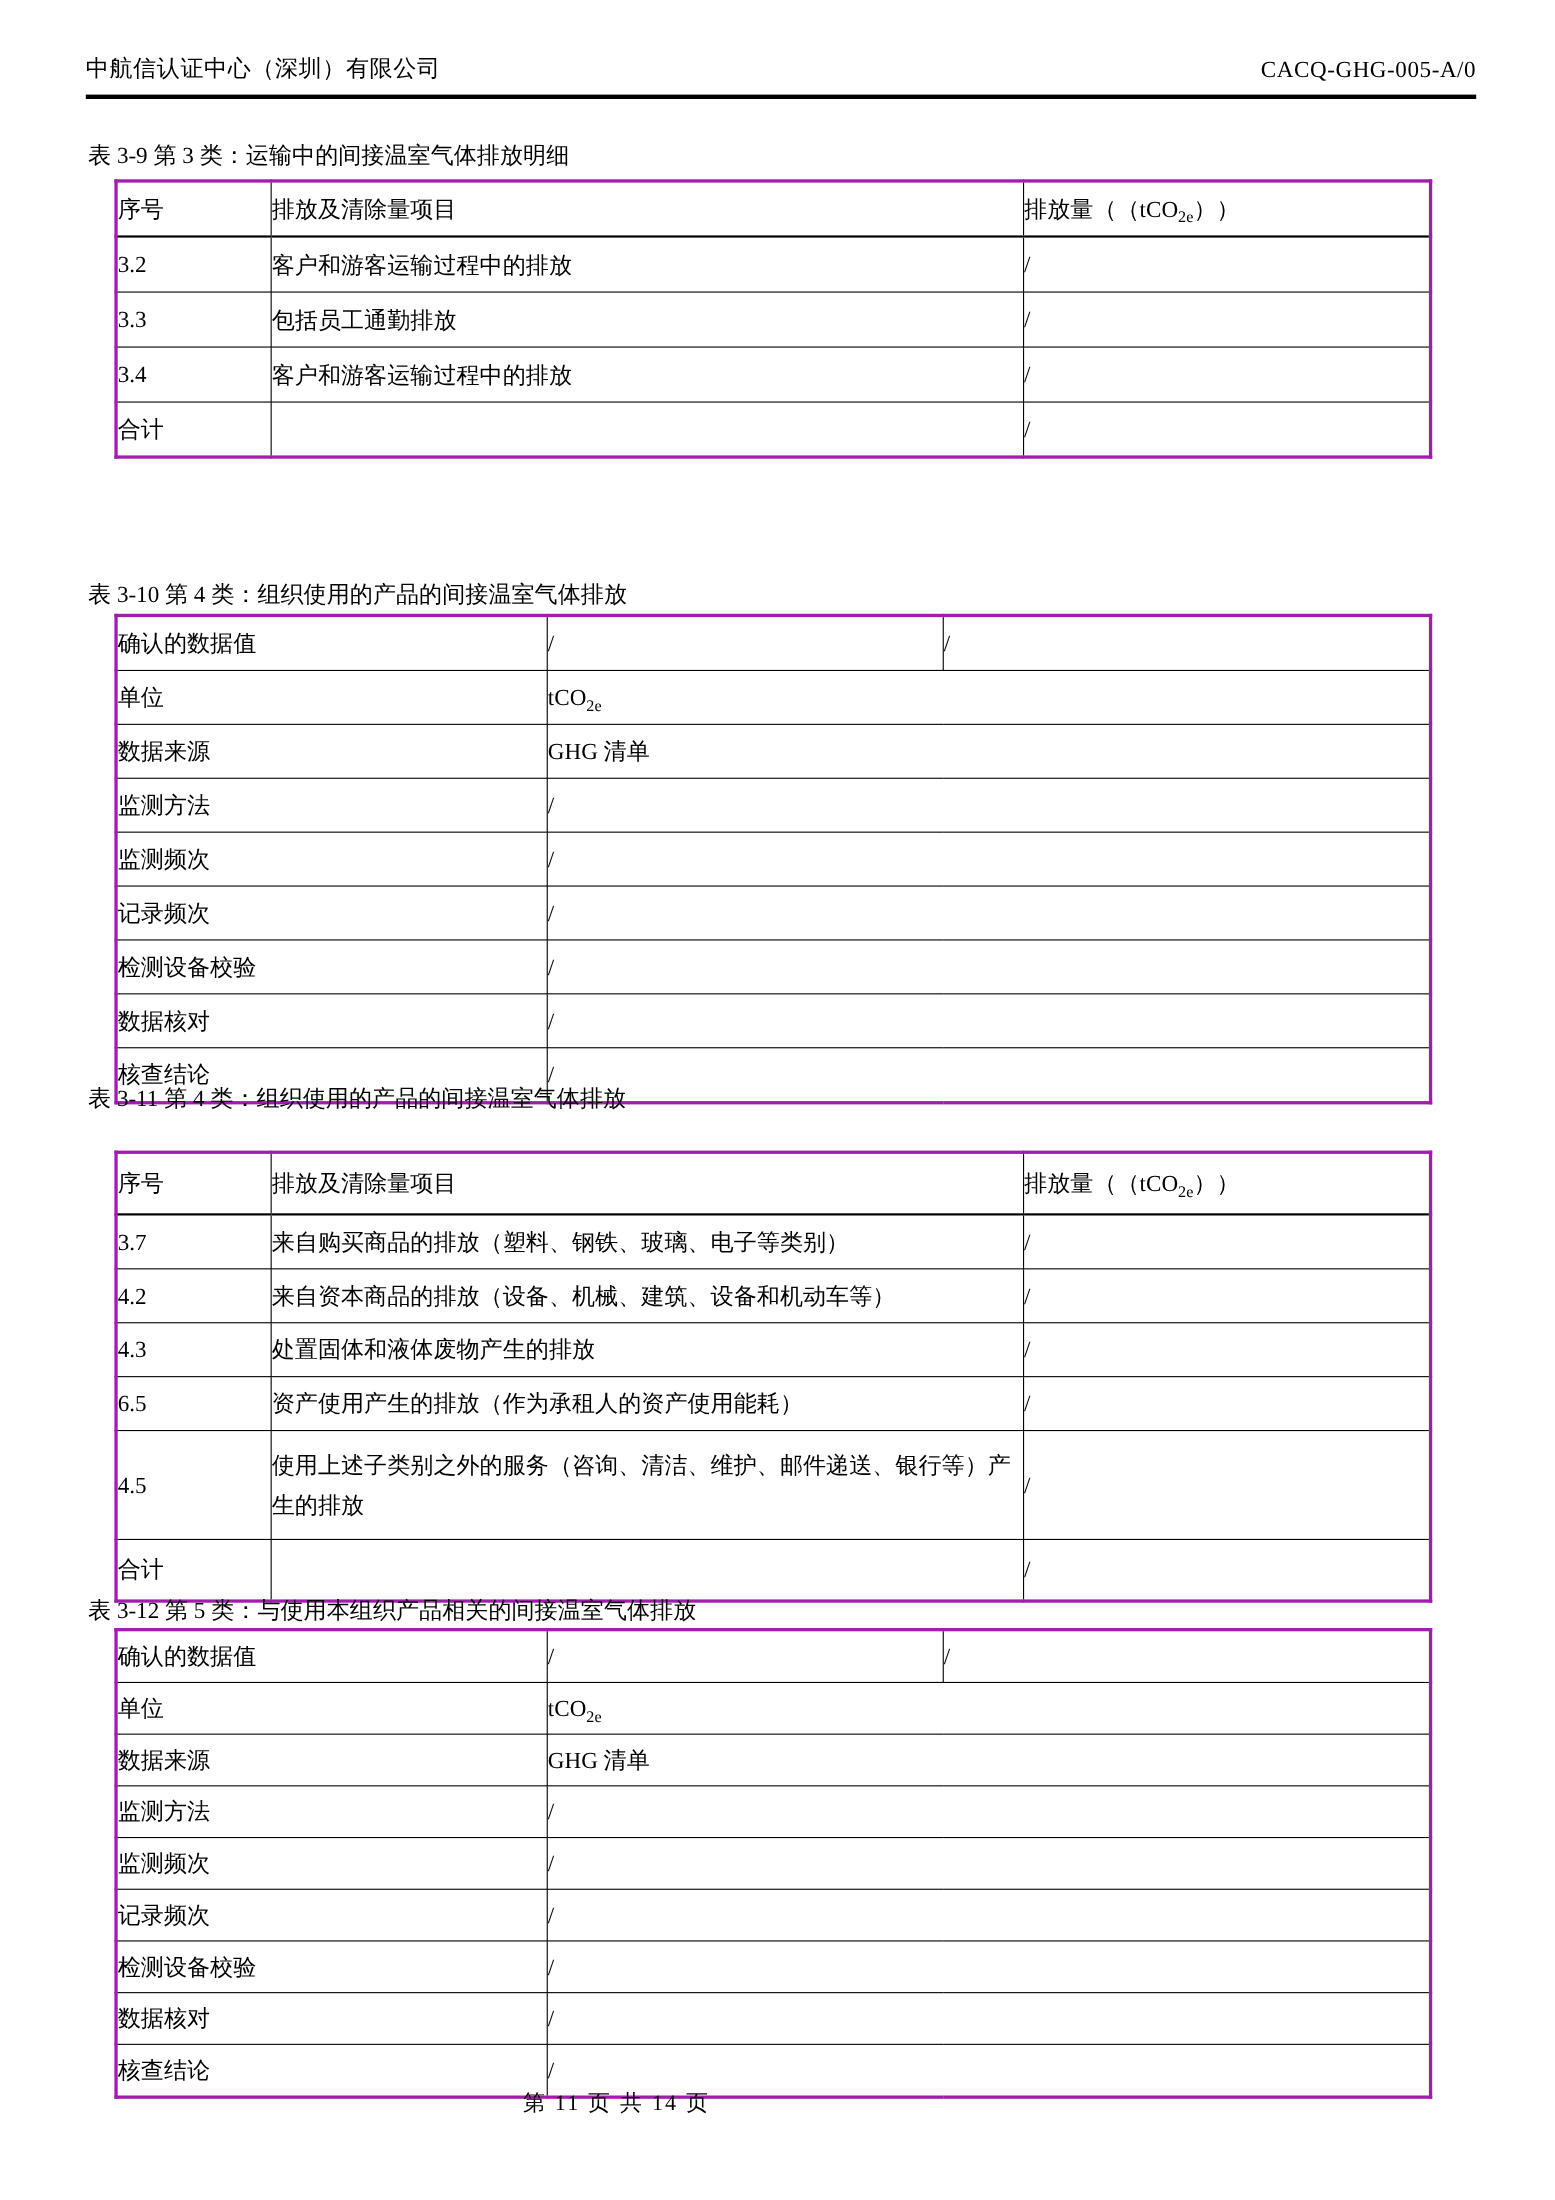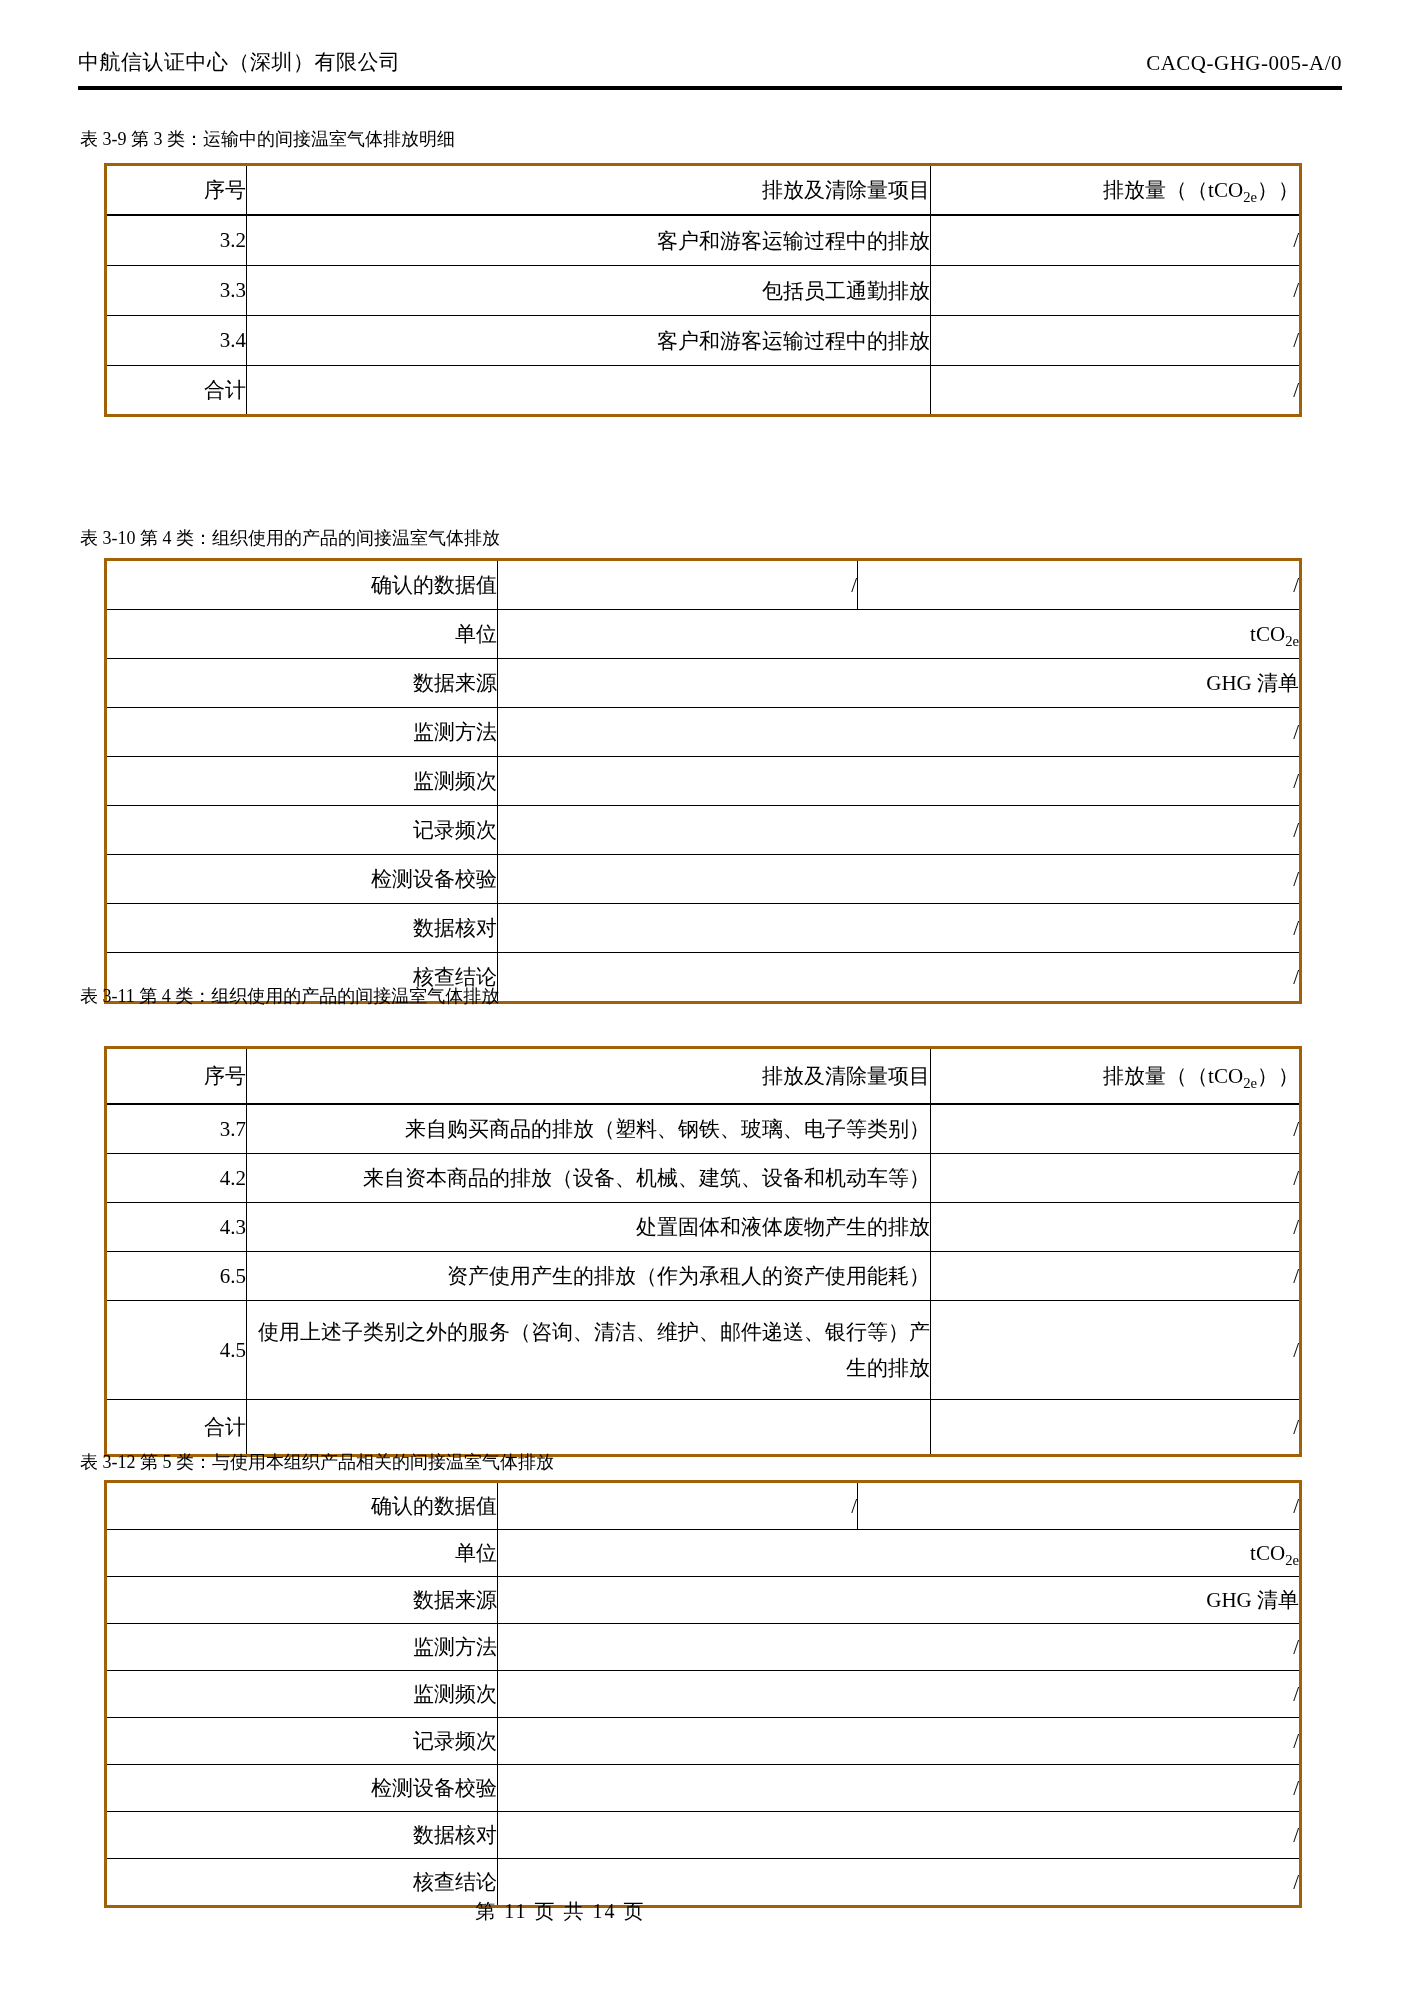--- a/index.html
+++ b/index.html
@@ -9,25 +9,25 @@
     color:#000;
     -webkit-font-smoothing:antialiased;
   }
   .page{position:absolute;inset:0;background:#fff;}
 
   
   .hdr{position:absolute;top:48px;left:78px;width:1264px;display:flex;justify-content:space-between;align-items:flex-end;font-size:21px;letter-spacing:0.5px;}
   .rule{position:absolute;top:86px;left:78px;width:1264px;height:4px;background:#000;}
 
   
-  .tbl-title{position:absolute;left:80px;font-size:18px;white-space:nowrap;}
+  .tbl-title{position:absolute;left:80px;font-size:21px;white-space:nowrap;}
 
   
   table.grid{position:absolute;left:104px;width:1198px;border-collapse:collapse;table-layout:fixed;}
-  table.grid{border:3px solid #a16207;text-align:right;}
+  table.grid{border:3px solid #a21caf;}
   table.grid td{border:1.5px solid #000;font-size:21px;vertical-align:middle;padding:0;overflow:hidden;}
   td.num{padding-left:22px;}
   td.itm{padding-left:25px;line-height:36px;}
   td.amt{padding-left:13px;}
   td.lbl{padding-left:23px;}
   td.val{padding-left:14px;}
   tr.hsep td{border-bottom-width:2.5px;}
   sub{font-size:0.70em;line-height:0;}
   td.amt-bottom{vertical-align:bottom;padding-bottom:14px;}
 

